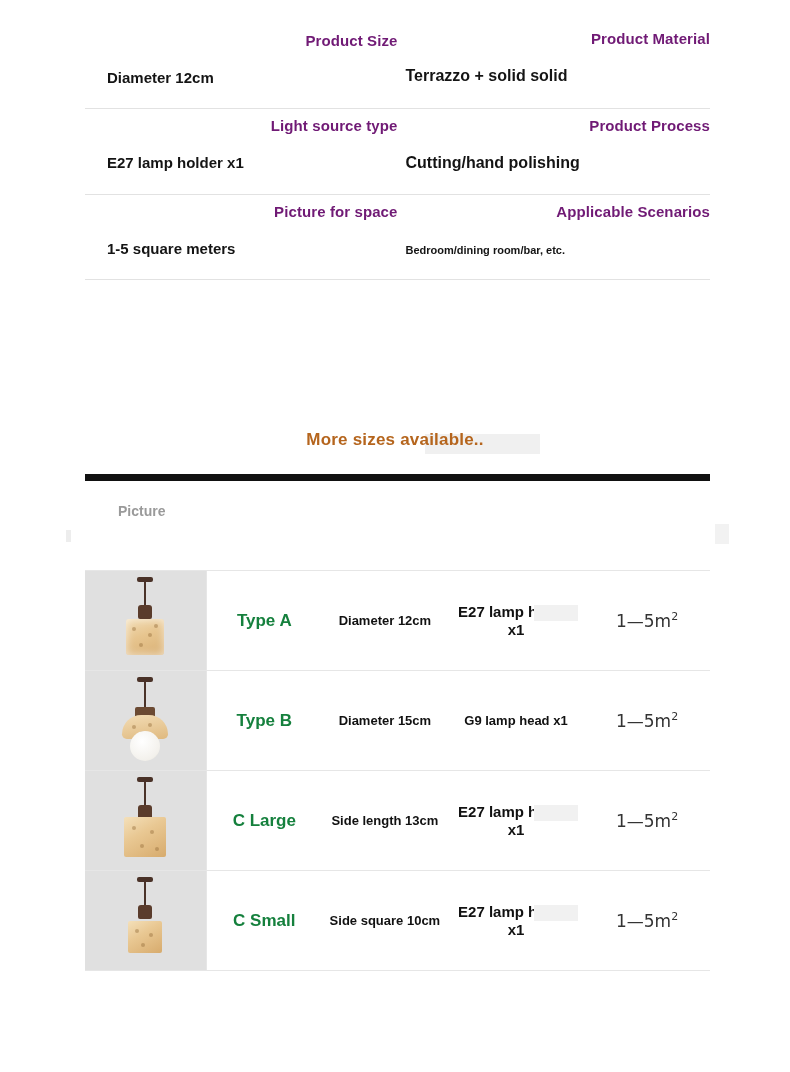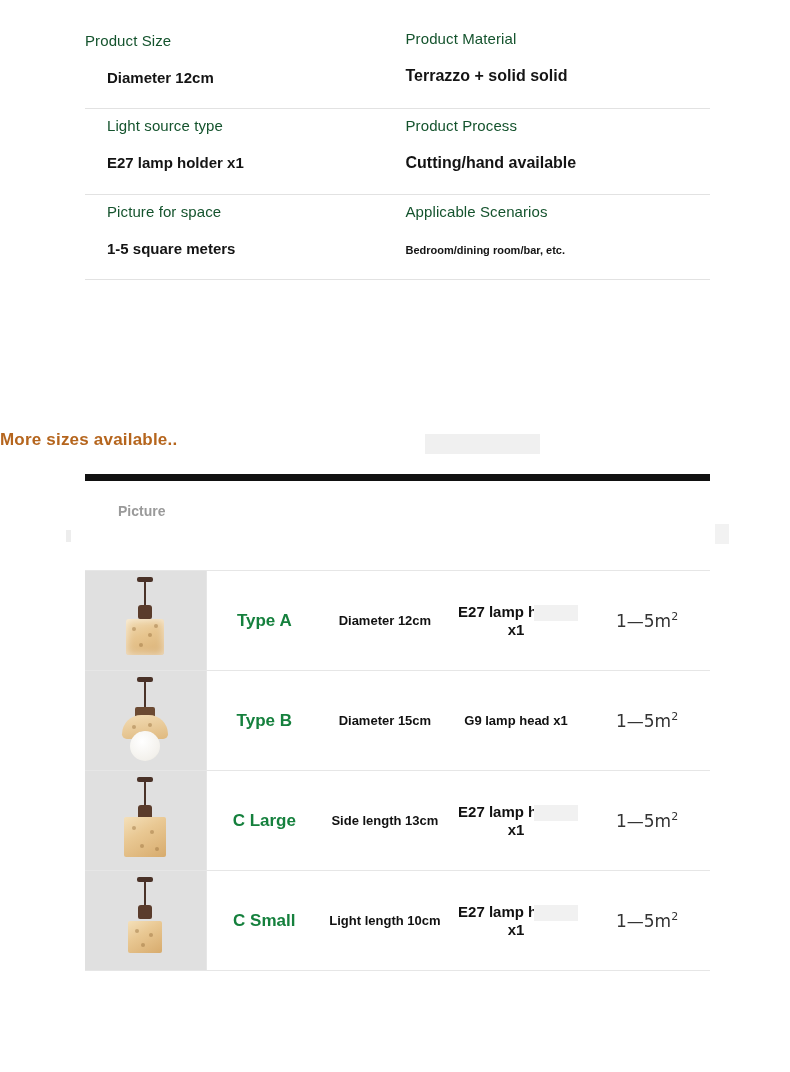--- a/index.html
+++ b/index.html
@@ -33,23 +33,24 @@
   }
   .spec-col {
     width: 50%;
     box-sizing: border-box;
   }
   .spec-col.right {
     padding-left: 8px;
   }
   .spec-label {
     font-size: 15px;
-    font-weight: normal;
-    color: #14532d;
+    font-weight: bold;
+    color: #701a75;
     letter-spacing: .1px;
+    text-align: right;
   }
   .spec-value {
     font-size: 15px;
     font-weight: bold;
     color: #141414;
     margin-top: 20px;
     padding-left: 22px;
   }
   .spec-value.right {
     padding-left: 0px;
@@ -74,20 +75,21 @@
   .row3 .spec-col.left .spec-label { padding-left: 22px; }
   .row3 .spec-col.left .spec-value { padding-left: 22px; }
   .row3 .spec-col.right .spec-label { padding-left: 0px; }
   .row3 .spec-col.right .spec-value { padding-left: 0px; }
 
   .more-title {
     position: absolute;
     top: 430px;
     left: 0;
     width: 790px;
+    text-align: center;
     font-size: 17px;
     font-weight: bold;
     color: #b5651d;
     letter-spacing: .2px;
   }
   .ghost-band {
     position: absolute;
     top: 434px;
     left: 425px;
     width: 115px;
@@ -315,21 +317,21 @@
     </div>
   </div>
 
   <div class="spec-row row2">
     <div class="spec-col left">
       <div class="spec-label">Light source type</div>
       <div class="spec-value">E27 lamp holder x1</div>
     </div>
     <div class="spec-col right">
       <div class="spec-label">Product Process</div>
-      <div class="spec-value right">Cutting/hand available</div>
+      <div class="spec-value right">Cutting/hand polishing</div>
     </div>
   </div>
 
   <div class="spec-row row3">
     <div class="spec-col left">
       <div class="spec-label">Picture for space</div>
       <div class="spec-value">1-5 square meters</div>
     </div>
     <div class="spec-col right">
       <div class="spec-label">Applicable Scenarios</div>
@@ -424,21 +426,21 @@
         <div class="cord"></div>
         <div class="socket"></div>
         <div class="shade-cube small">
           <span class="speck" style="left:7px;top:8px;"></span>
           <span class="speck" style="left:21px;top:12px;"></span>
           <span class="speck" style="left:13px;top:22px;"></span>
         </div>
       </div>
     </td>
     <td class="cell-type">C Small</td>
-    <td class="cell-dim">Light length 10cm</td>
+    <td class="cell-dim">Side square 10cm</td>
     <td class="cell-lamp">
       <span>E27 lamp holder x1</span>
       <span class="ghost-cell"></span>
     </td>
     <td class="cell-area"><span>1—5m</span><sup>2</sup></td>
   </tr>
 </tbody>
   </table>
 
 </body></html>

